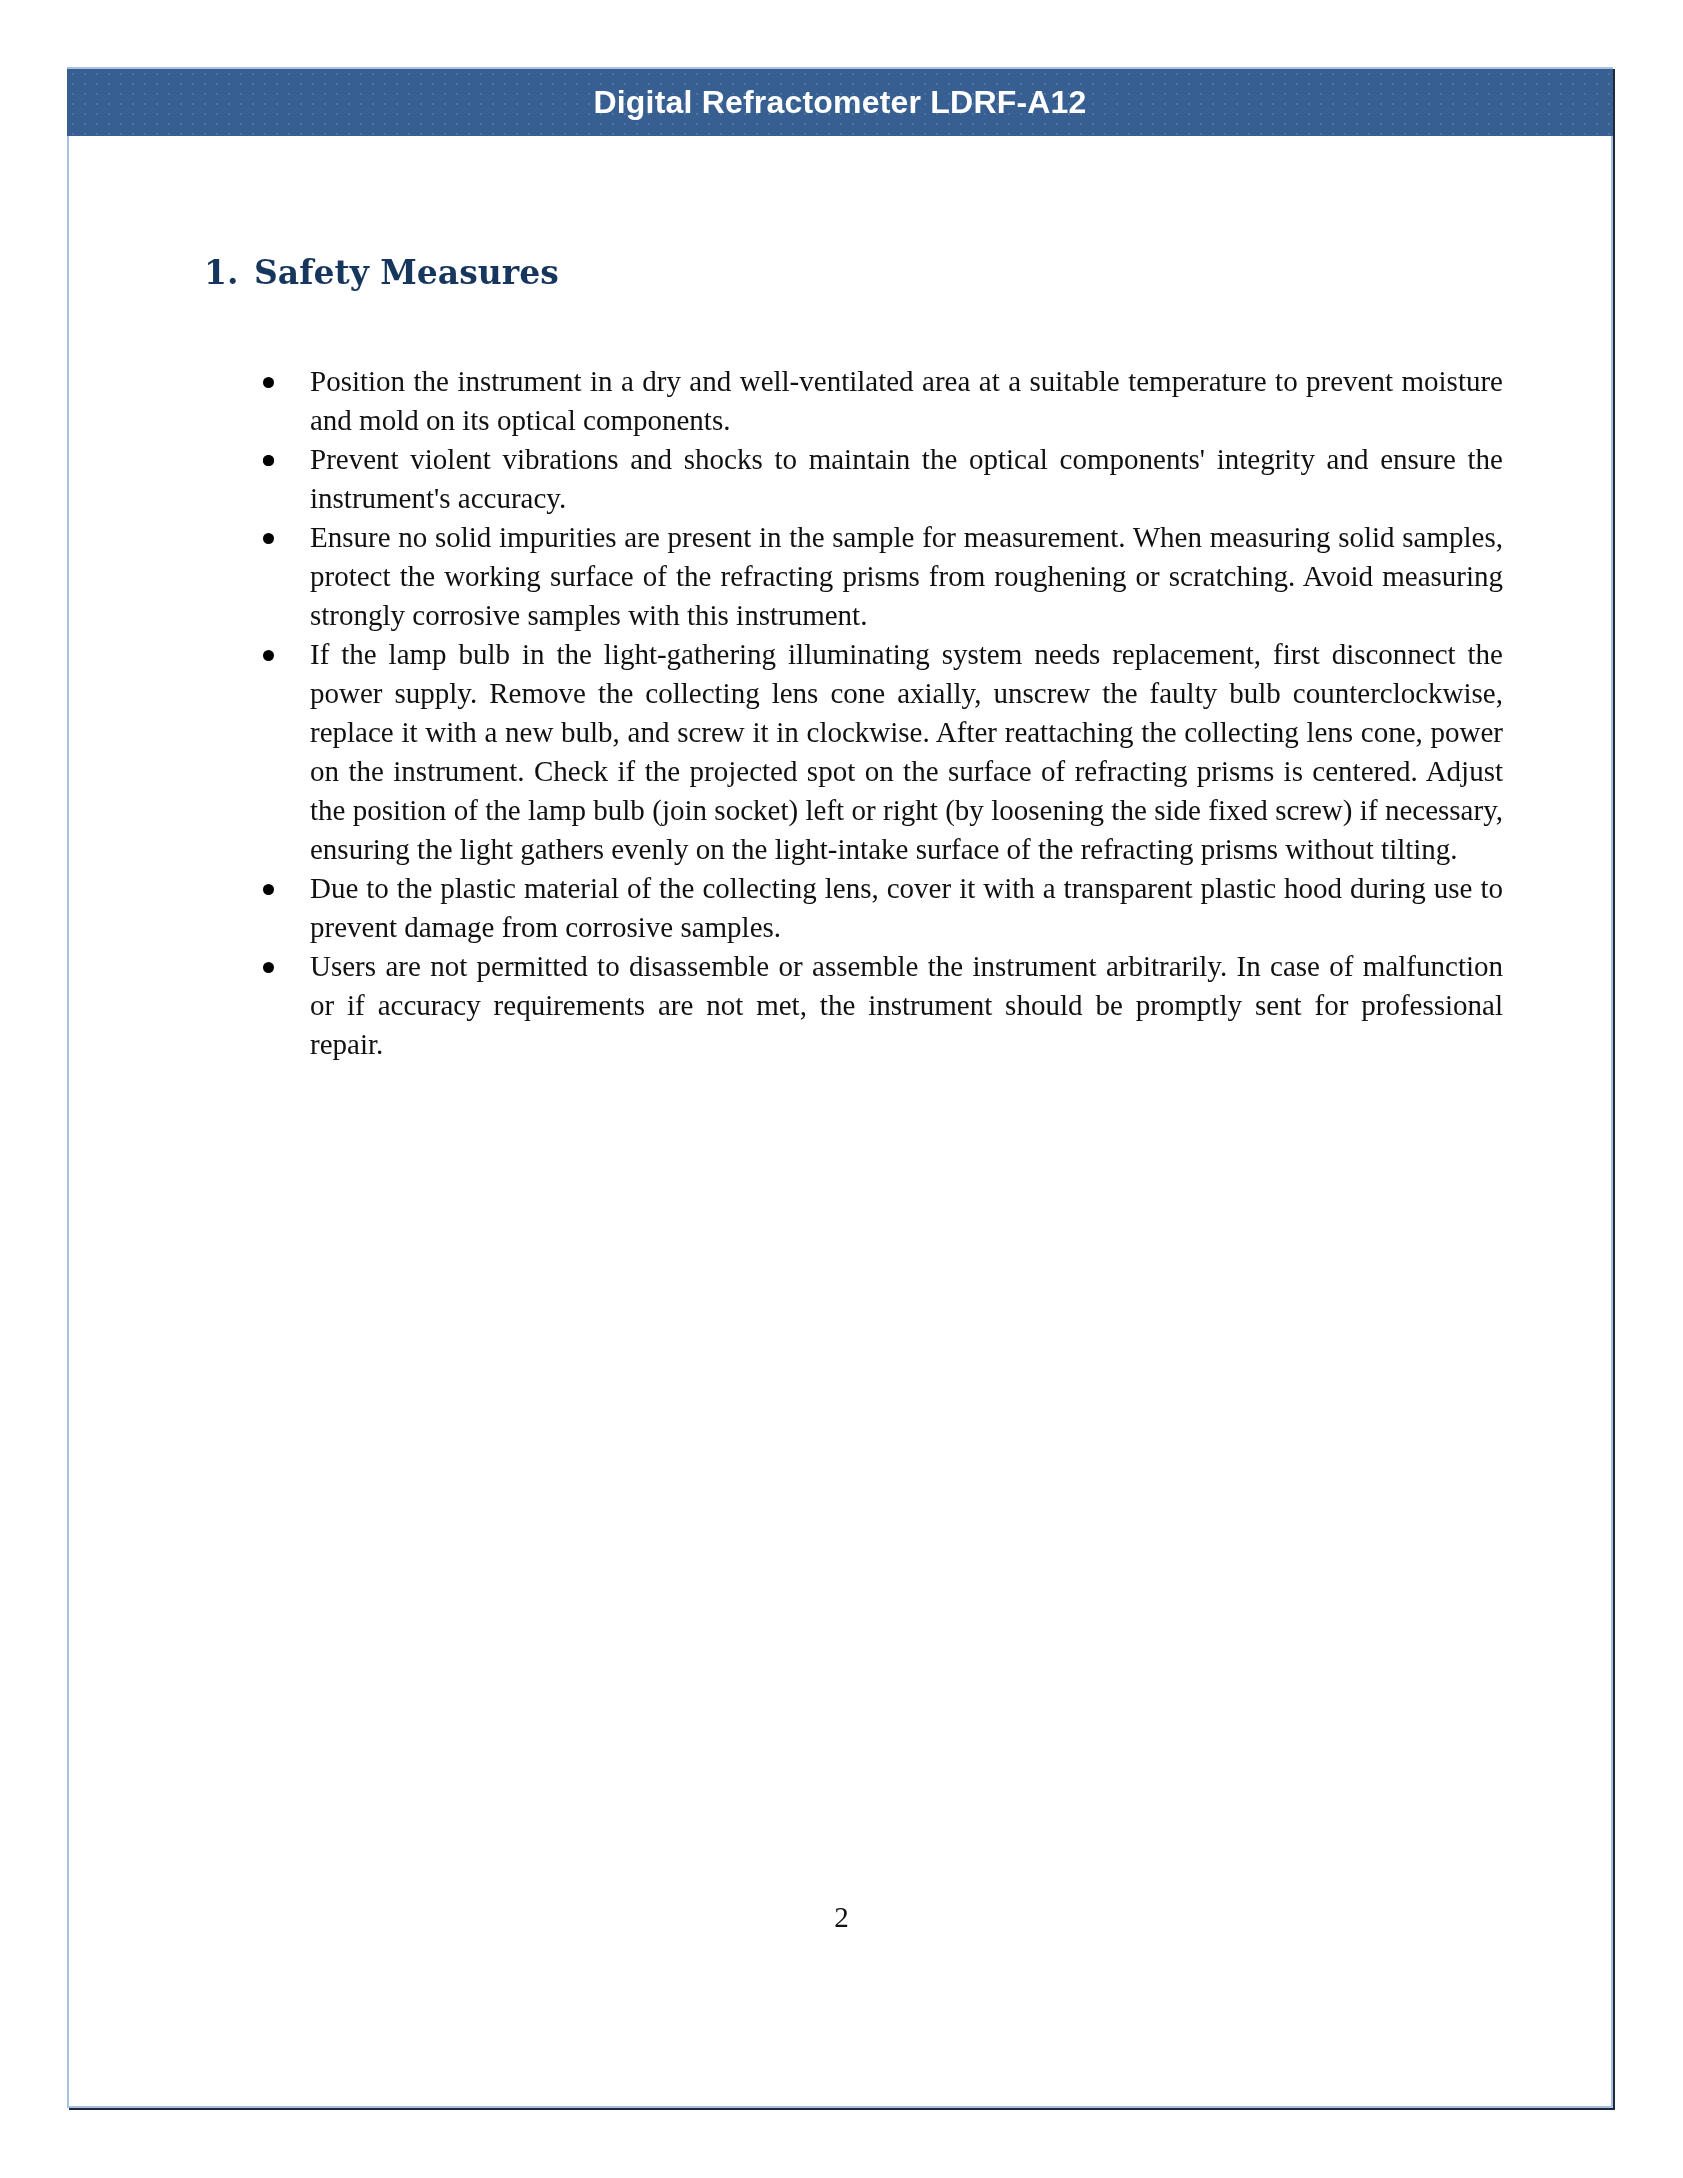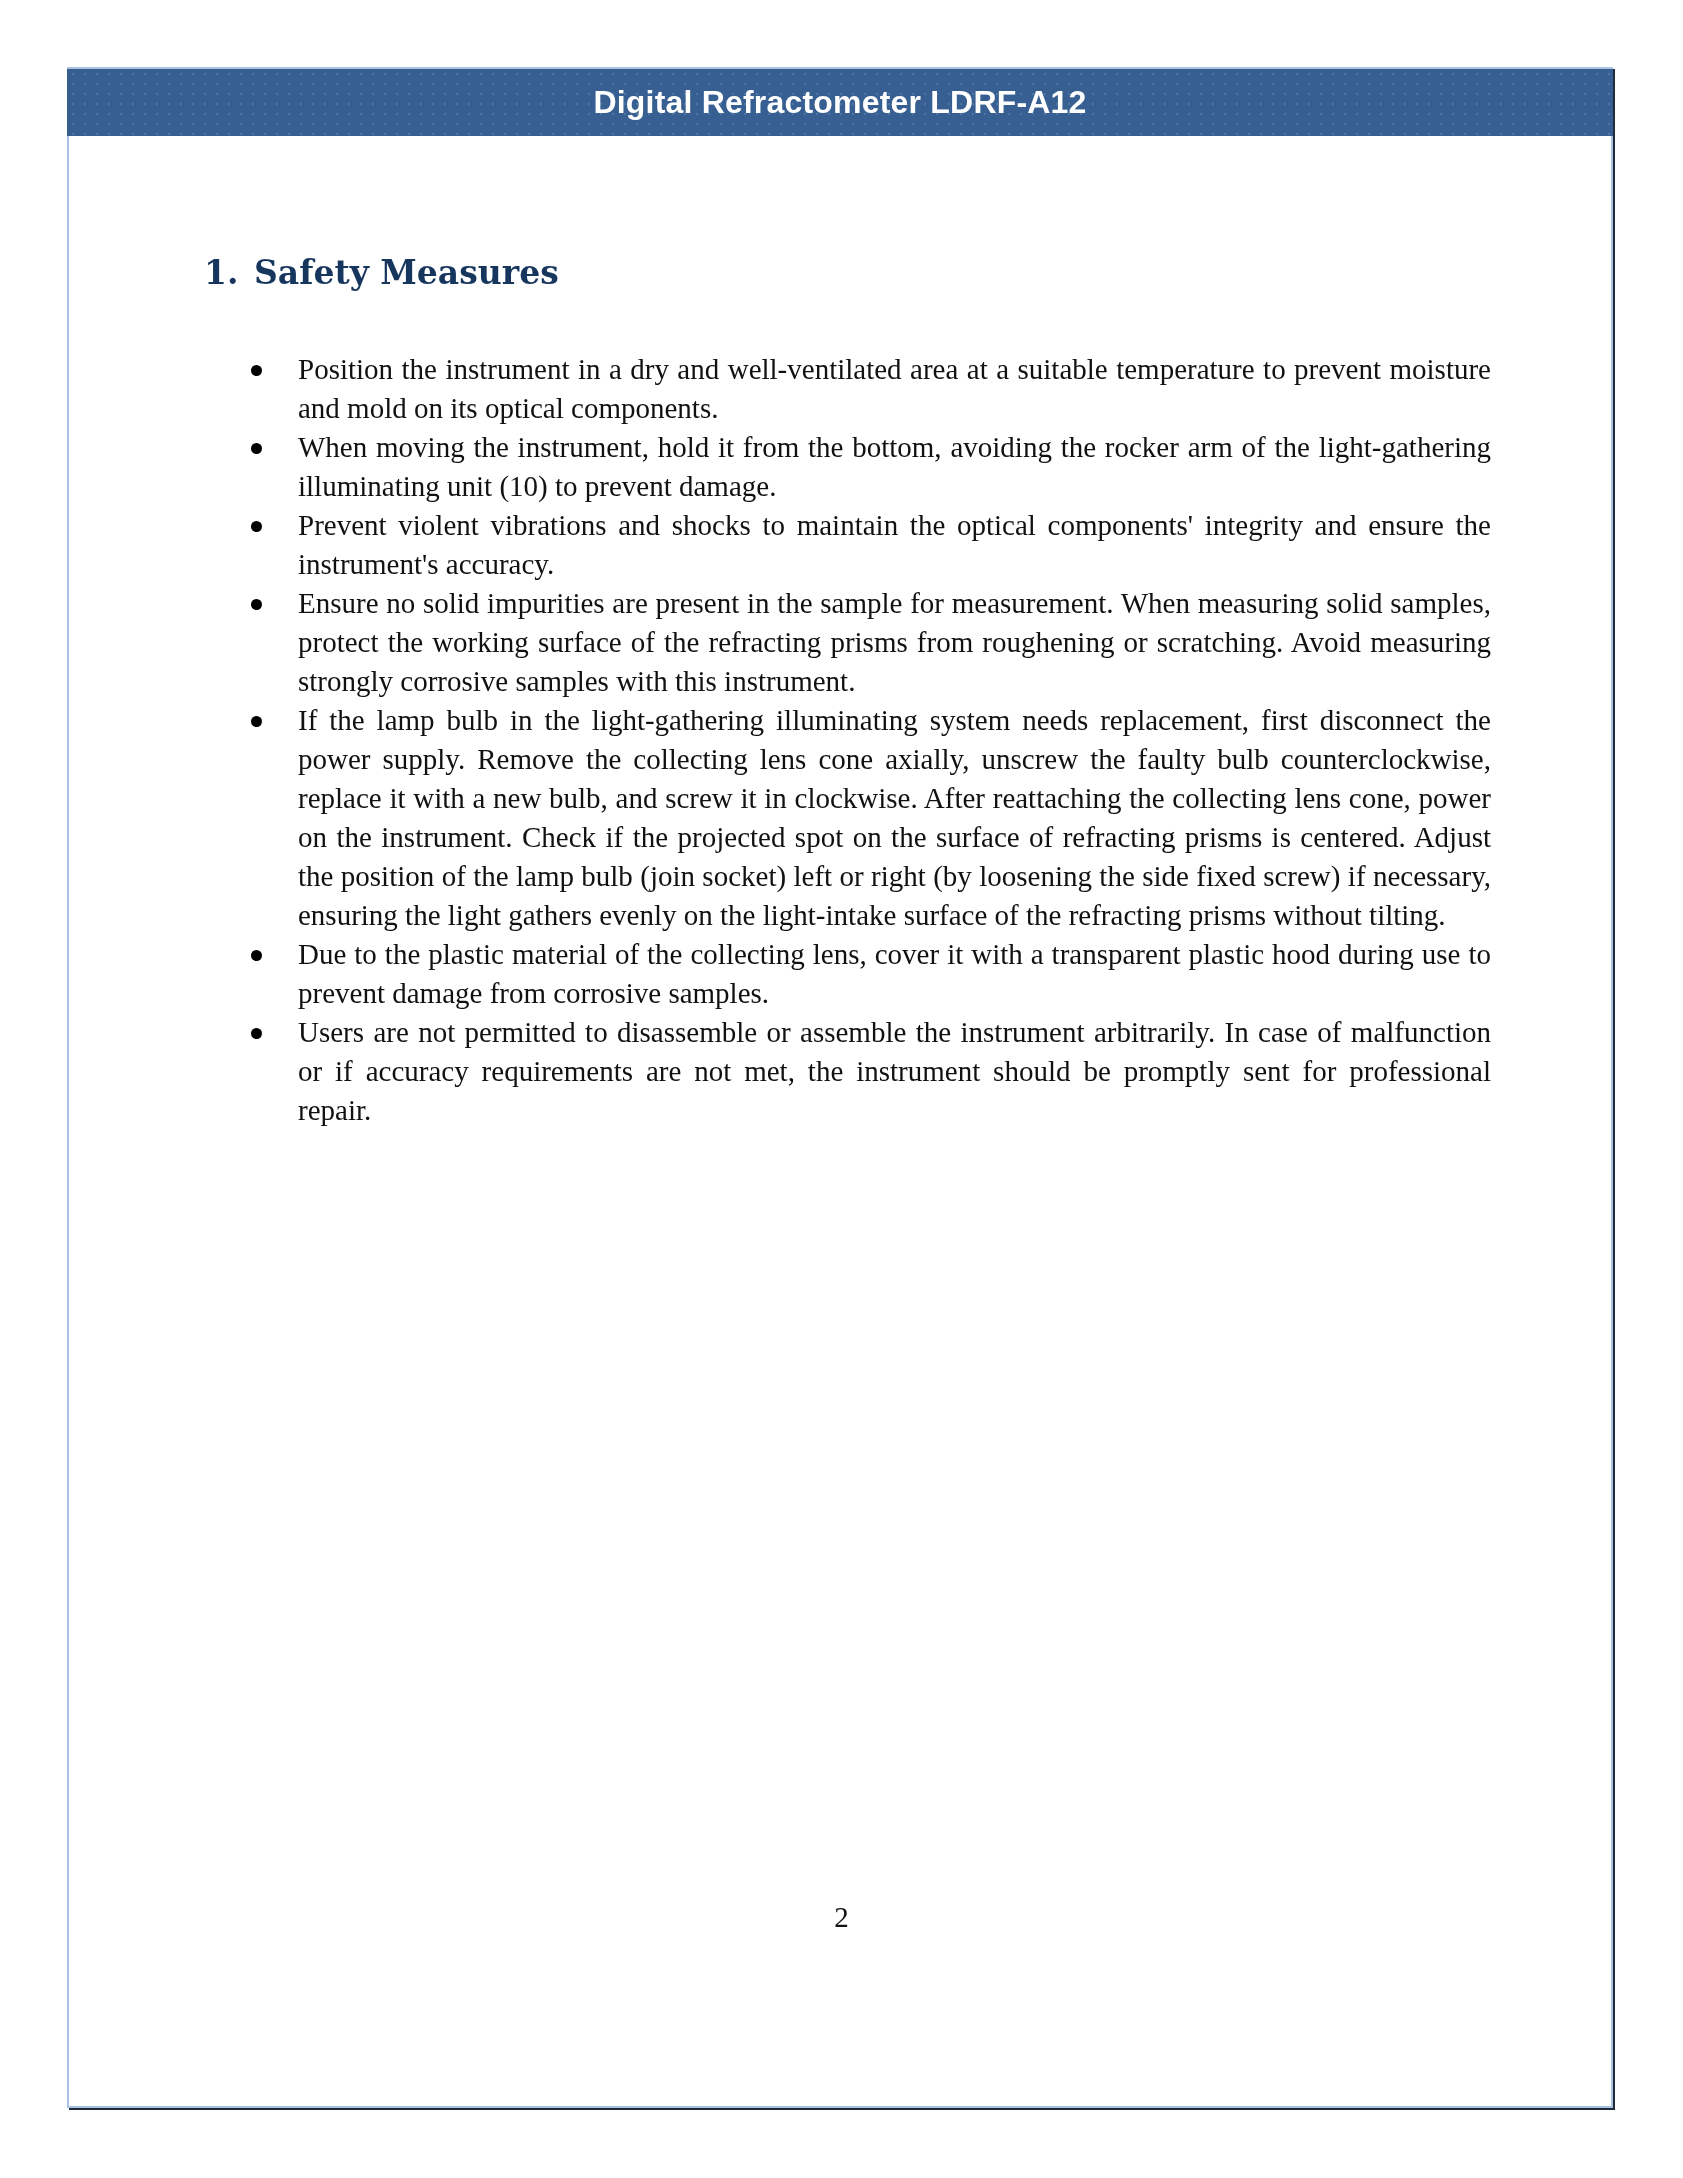--- a/index.html
+++ b/index.html
@@ -38,21 +38,21 @@
     font-family: "DejaVu Serif", "Liberation Serif", serif;
     font-weight: bold;
     font-size: 33px;
     white-space: nowrap;
   }
   .section-heading .num { display: inline-block; width: 50px; }
   .bullet-list {
     position: absolute;
     left: 248px; top: 350px;
     width: 1243px;
-    margin: 0; padding: 0;
+    margin: 12px; padding: 0;
     list-style: none;
     font-family: "Liberation Serif", "DejaVu Serif", serif;
     font-size: 29px;
     line-height: 39px;
     color: #111111;
   }
   .bullet-item {
     position: relative;
     padding-left: 50px;
     text-align: justify;
@@ -87,21 +87,20 @@
   <span class="num">1.</span><span>Safety Measures</span>
 </h1>
 
 <ul class="bullet-list">
   <li class="bullet-item">
     <span class="bullet-dot"></span>
     <span>Position the instrument in a dry and well-ventilated area at a suitable temperature to prevent moisture and mold on its optical components.</span>
   </li>
   <li class="bullet-item">
     <span class="bullet-dot"></span>
-    <span>When moving the instrument, hold it from the bottom, avoiding the rocker arm of the light-gathering illuminating unit (10) to prevent damage.</span>
   </li>
   <li class="bullet-item">
     <span class="bullet-dot"></span>
     <span>Prevent violent vibrations and shocks to maintain the optical components' integrity and ensure the instrument's accuracy.</span>
   </li>
   <li class="bullet-item">
     <span class="bullet-dot"></span>
     <span>Ensure no solid impurities are present in the sample for measurement. When measuring solid samples, protect the working surface of the refracting prisms from roughening or scratching. Avoid measuring strongly corrosive samples with this instrument.</span>
   </li>
   <li class="bullet-item">

